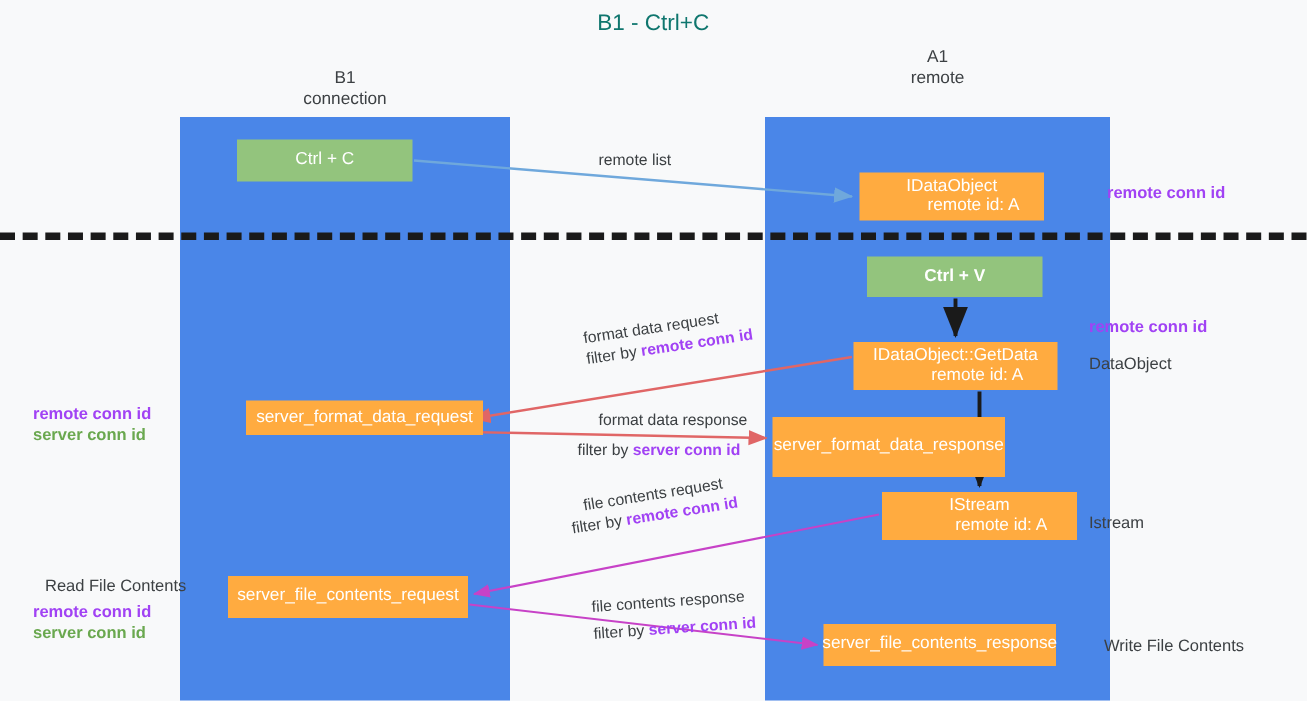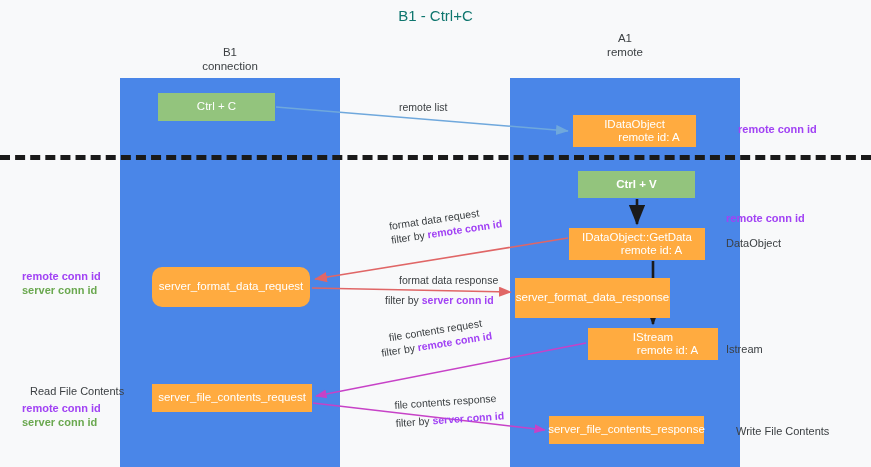--- a/index.html
+++ b/index.html
@@ -36,21 +36,21 @@
         align-items:center;justify-content:center;text-align:center;
         font-size:11.5px;line-height:13.5px;color:#ffffff;}
   .node.green{background:#93c47d;}
   .node.orange{background:#ffab40;}
   .node .l2{display:block;padding-left:29px;}
 
   #n-ctrlc{left:158px;top:93px;width:117px;height:28px;}
   #n-idataobject{left:550px;top:115px;width:123px;height:32px;margin-left:23px;}
   #n-ctrlv{left:578px;top:171px;width:117px;height:27px;font-weight:bold;}
   #n-getdata{left:569px;top:228px;width:136px;height:32px;}
-  #n-sfdreq{left:152px;top:267px;width:158px;height:40px;border-radius:10px;}
+  #n-sfdreq{left:164px;top:267px;width:158px;height:23px;}
   #n-sfdresp{left:515px;top:278px;width:155px;height:40px;}
   #n-istream{left:588px;top:328px;width:130px;height:32px;}
   #n-sfcreq{left:152px;top:384px;width:160px;height:28px;}
   #n-sfcresp{left:549px;top:416px;width:155px;height:28px;}
 
   
   .side{position:absolute;font-size:11px;line-height:14px;}
   .purple{color:#a142f4;font-weight:bold;}
   .green-t{color:#6aa84f;font-weight:bold;}
   .plain{color:#3c4043;}

